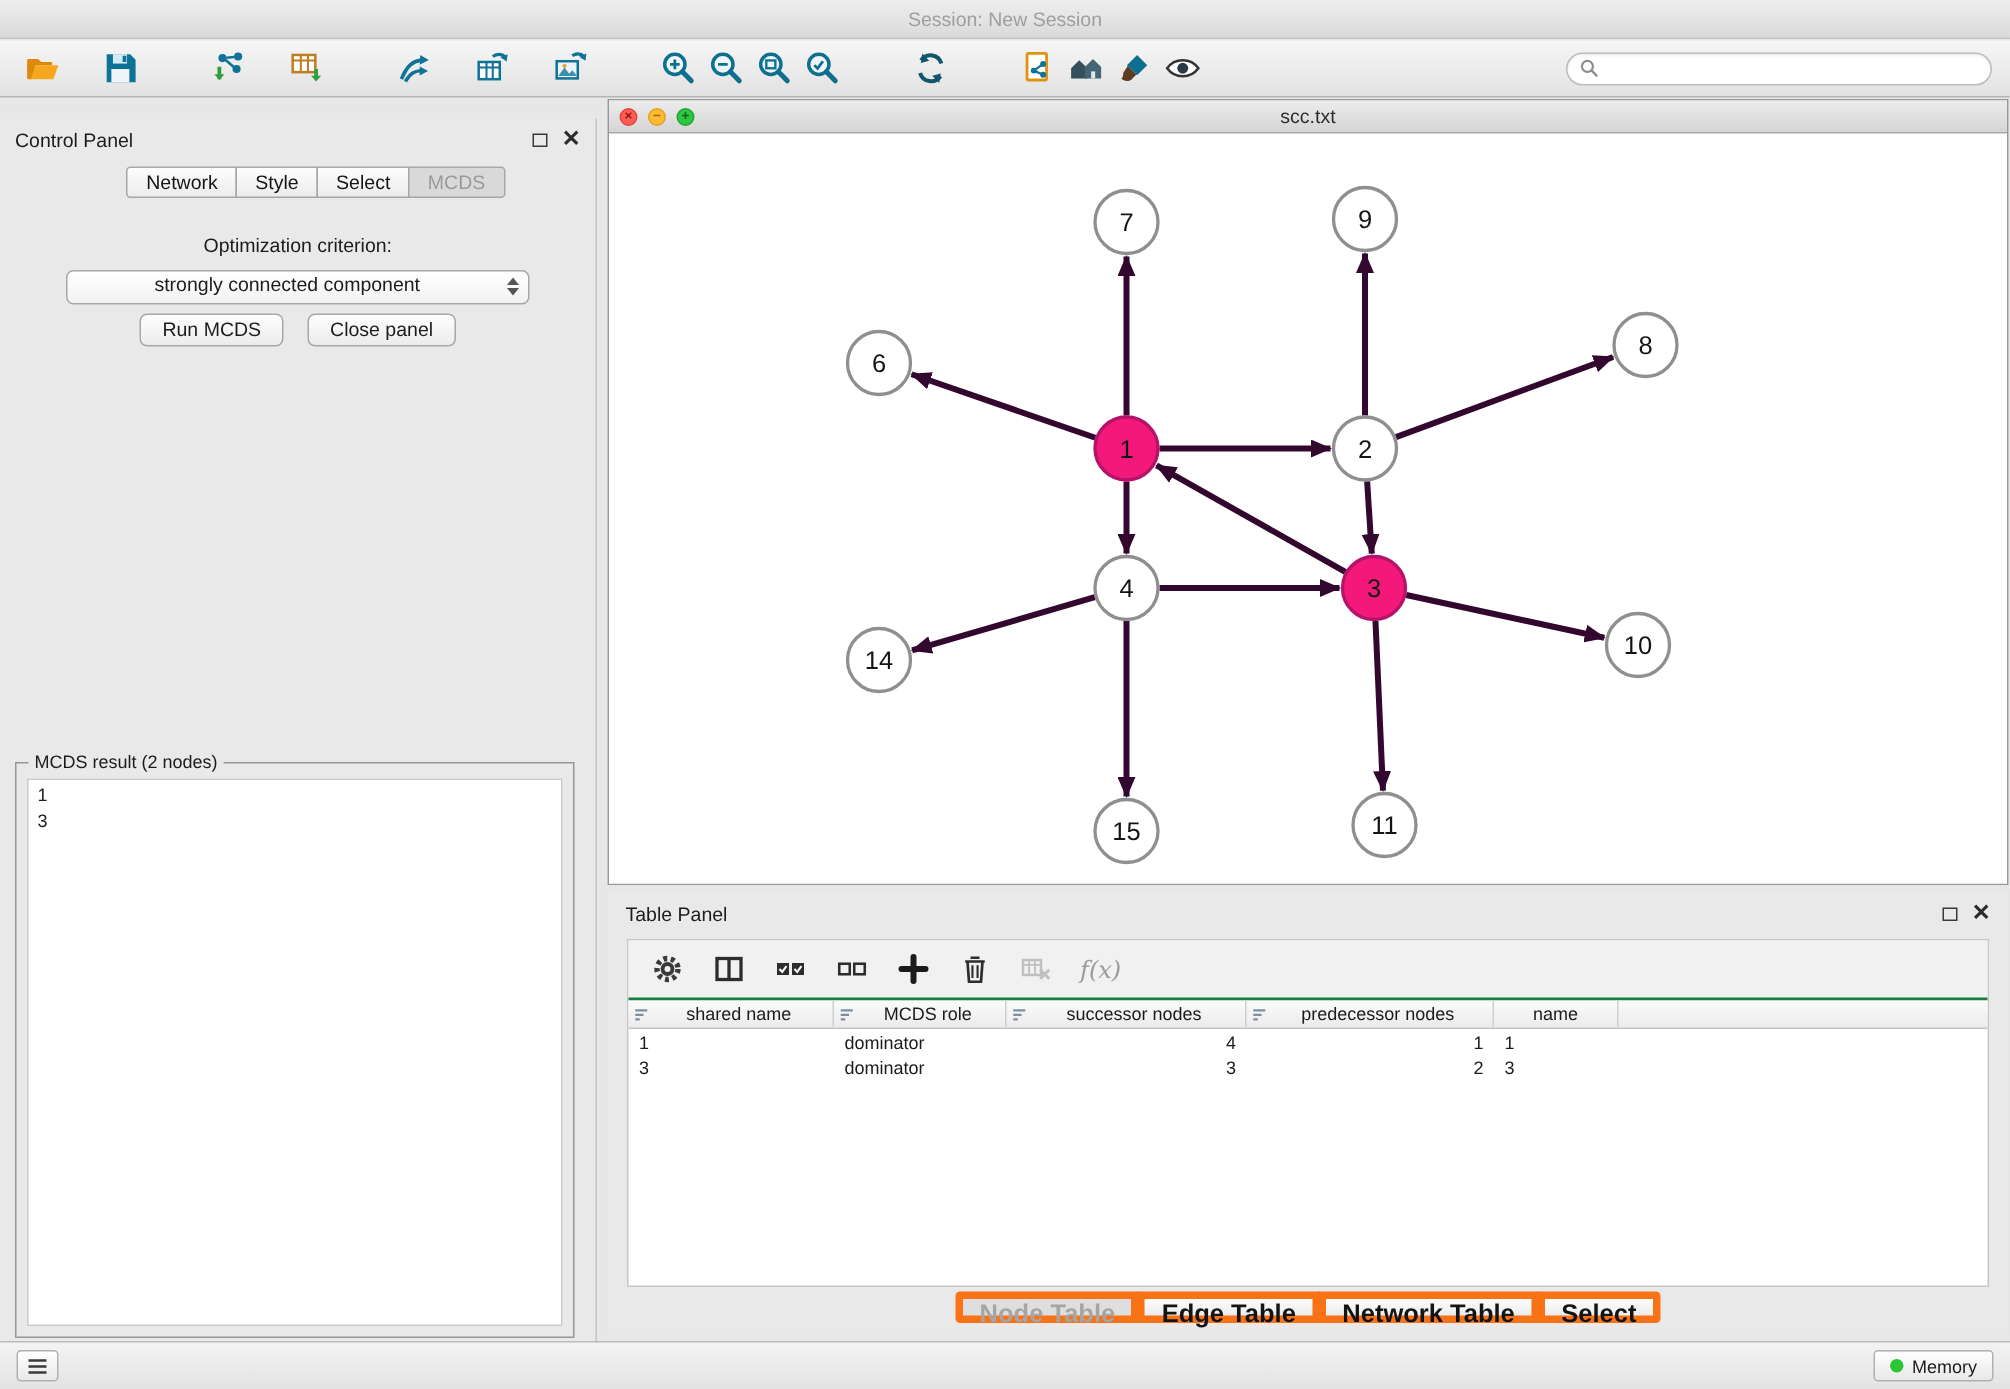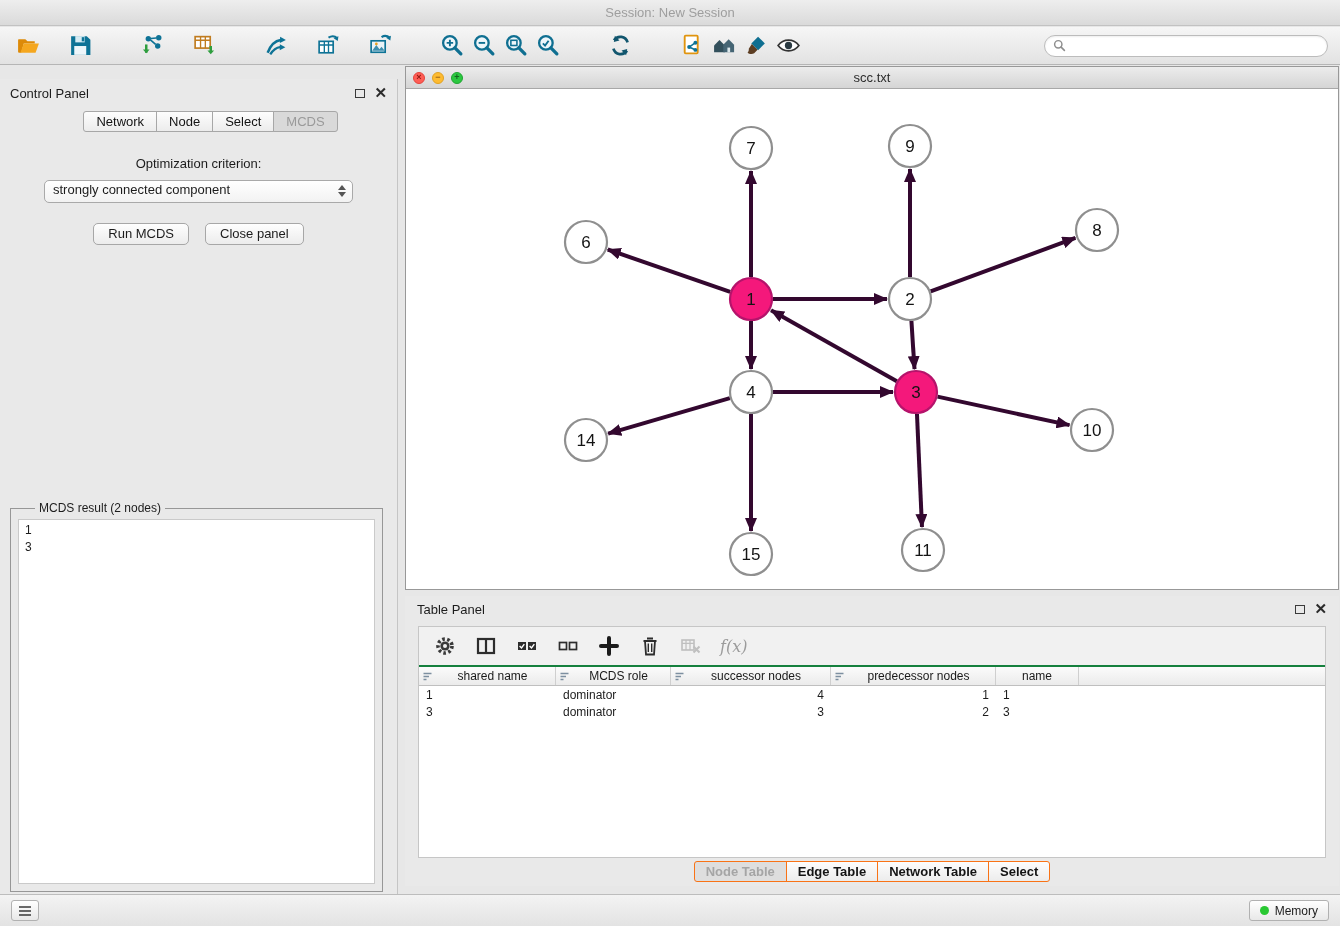--- a/index.html
+++ b/index.html
@@ -36,29 +36,29 @@
   .close-ico{font-size:15px;font-weight:bold;color:#2b2b2b;line-height:10px;}
   .cp-tabs{display:flex;justify-content:center;margin-top:4px;padding-left:24px;}
   .cp-tab{height:21px;line-height:19px;padding:0 12px;font-size:13px;border:1px solid #a7a7a7;
     background:linear-gradient(#fdfdfd,#ececec);margin-left:-1px;color:#141414;}
   .cp-tab:first-child{border-radius:3px 0 0 3px;margin-left:0;}
   .cp-tab:last-child{border-radius:0 3px 3px 0;}
   .cp-tab.selected{background:#d9d9d9;color:#9a9a9a;}
   .opt-label{margin-top:24px;text-align:center;font-size:13px;}
   .dropdown{margin:9px auto 0;width:309px;height:23px;border:1px solid #a9a9a9;border-radius:5px;
     background:linear-gradient(#ffffff,#f2f2f2);display:flex;align-items:center;font-size:13px;
-    padding:0 22px 4px 8px;position:relative;}
+    padding:0 22px 4px 8px;position:relative;justify-content:center;}
   .dd-chevrons{position:absolute;right:6px;top:4px;display:flex;flex-direction:column;gap:2px;}
   .dd-chevrons .up{width:0;height:0;border-left:4px solid transparent;border-right:4px solid transparent;border-bottom:5px solid #555;}
   .dd-chevrons .down{width:0;height:0;border-left:4px solid transparent;border-right:4px solid transparent;border-top:5px solid #555;}
-  .cp-buttons{display:flex;justify-content:center;gap:16px;margin-top:20px;}
+  .cp-buttons{display:flex;justify-content:center;gap:16px;margin-top:6px;}
   .btn{height:22px;line-height:20px;padding:0 14px;border:1px solid #a7a7a7;border-radius:5px;
     background:linear-gradient(#fefefe,#ececec);font-size:13px;}
   .result-group{position:absolute;left:10px;right:14px;top:429px;bottom:16px;border:1px solid #979797;}
-  .result-legend{position:absolute;top:-8px;left:8px;background:#e9e9e9;padding:0 4px;font-size:12px;margin-left:16px;}
+  .result-legend{position:absolute;top:-8px;left:8px;background:#e9e9e9;padding:0 4px;font-size:12px;}
   .result-inner{position:absolute;left:7px;right:7px;top:10px;bottom:7px;background:#fff;
     border:1px solid #cacaca;font-size:12px;padding:2px 6px;line-height:17px;}
 
   
   .network-window{position:absolute;left:405px;top:66px;width:934px;height:524px;
     border:1px solid #989898;background:#fff;}
   .nw-titlebar{height:22px;background:linear-gradient(#ececec,#d5d5d5);border-bottom:1px solid #a8a8a8;
     display:flex;align-items:center;padding:0 7px;position:relative;}
   .nw-title{position:absolute;left:0;right:0;text-align:center;font-size:13px;color:#2c2c2c;}
   .light{width:12px;height:12px;border-radius:50%;margin-right:7px;display:flex;align-items:center;
@@ -82,22 +82,22 @@
   .thead{display:flex;height:19px;background:linear-gradient(#fbfbfb,#ebebeb);
     border-bottom:1px solid #bfbfbf;font-size:12px;flex:0 0 auto;}
   .th{display:flex;align-items:center;border-right:1px solid #cfcfcf;padding:0 3px;}
   .th .lbl{flex:1;text-align:center;color:#1a1a1a;}
   .tr{display:flex;height:17px;font-size:12px;align-items:center;flex:0 0 auto;}
   .td{padding:0 7px;overflow:hidden;white-space:nowrap;}
   .c0{width:137px;} .c1{width:115px;} .c2{width:160px;text-align:right;}
   .c3{width:165px;text-align:right;} .c4{width:83px;}
   .th.c2 .lbl,.th.c3 .lbl{text-align:center;}
   .tp-tabs{position:absolute;bottom:4px;left:0;right:0;display:flex;justify-content:center;}
-  .tp-tab{height:21px;line-height:19px;padding:0 11px;font-size:13px;font-weight:bold;
-    border:1px solid #f97316;background:linear-gradient(#fdfdfd,#ececec);margin-left:-1px;color:#141414;}
+  .tp-tab{height:21px;line-height:19px;padding:0 11px;font-size:17px;font-weight:bold;
+    border:5px solid #f97316;background:linear-gradient(#fdfdfd,#ececec);margin-left:-1px;color:#141414;}
   .tp-tab:first-child{border-radius:3px 0 0 3px;margin-left:0;}
   .tp-tab:last-child{border-radius:0 3px 3px 0;}
   .tp-tab.selected{background:#dedede;color:#a5a5a5;}
 
   
   .statusbar{position:absolute;left:0;right:0;top:894px;height:32px;border-top:1px solid #bdbdbd;
     background:linear-gradient(#f3f3f3,#e3e3e3);display:flex;align-items:center;padding:0 11px;}
   .sb-btn{width:28px;height:21px;border:1px solid #b1b1b1;border-radius:3px;
     background:linear-gradient(#ffffff,#e8e8e8);display:flex;align-items:center;justify-content:center;}
   .memory-btn{margin-left:auto;height:21px;border:1px solid #b1b1b1;border-radius:3px;
@@ -262,21 +262,21 @@
 <div class="control-panel">
   <div class="cp-header">
     <span>Control Panel</span>
     <span class="win-icons">
       <span class="float-ico"></span>
       <span class="close-ico">✕</span>
     </span>
   </div>
   <div class="cp-tabs">
     <div class="cp-tab">Network</div>
-    <div class="cp-tab">Node</div>
+    <div class="cp-tab">Style</div>
     <div class="cp-tab">Select</div>
     <div class="cp-tab selected">MCDS</div>
   </div>
   <div class="opt-label">Optimization criterion:</div>
   <div class="dropdown">
     <span>strongly connected component</span>
     <span class="dd-chevrons">
       <span class="up"></span>
         <span class="down"></span>
     </span>

